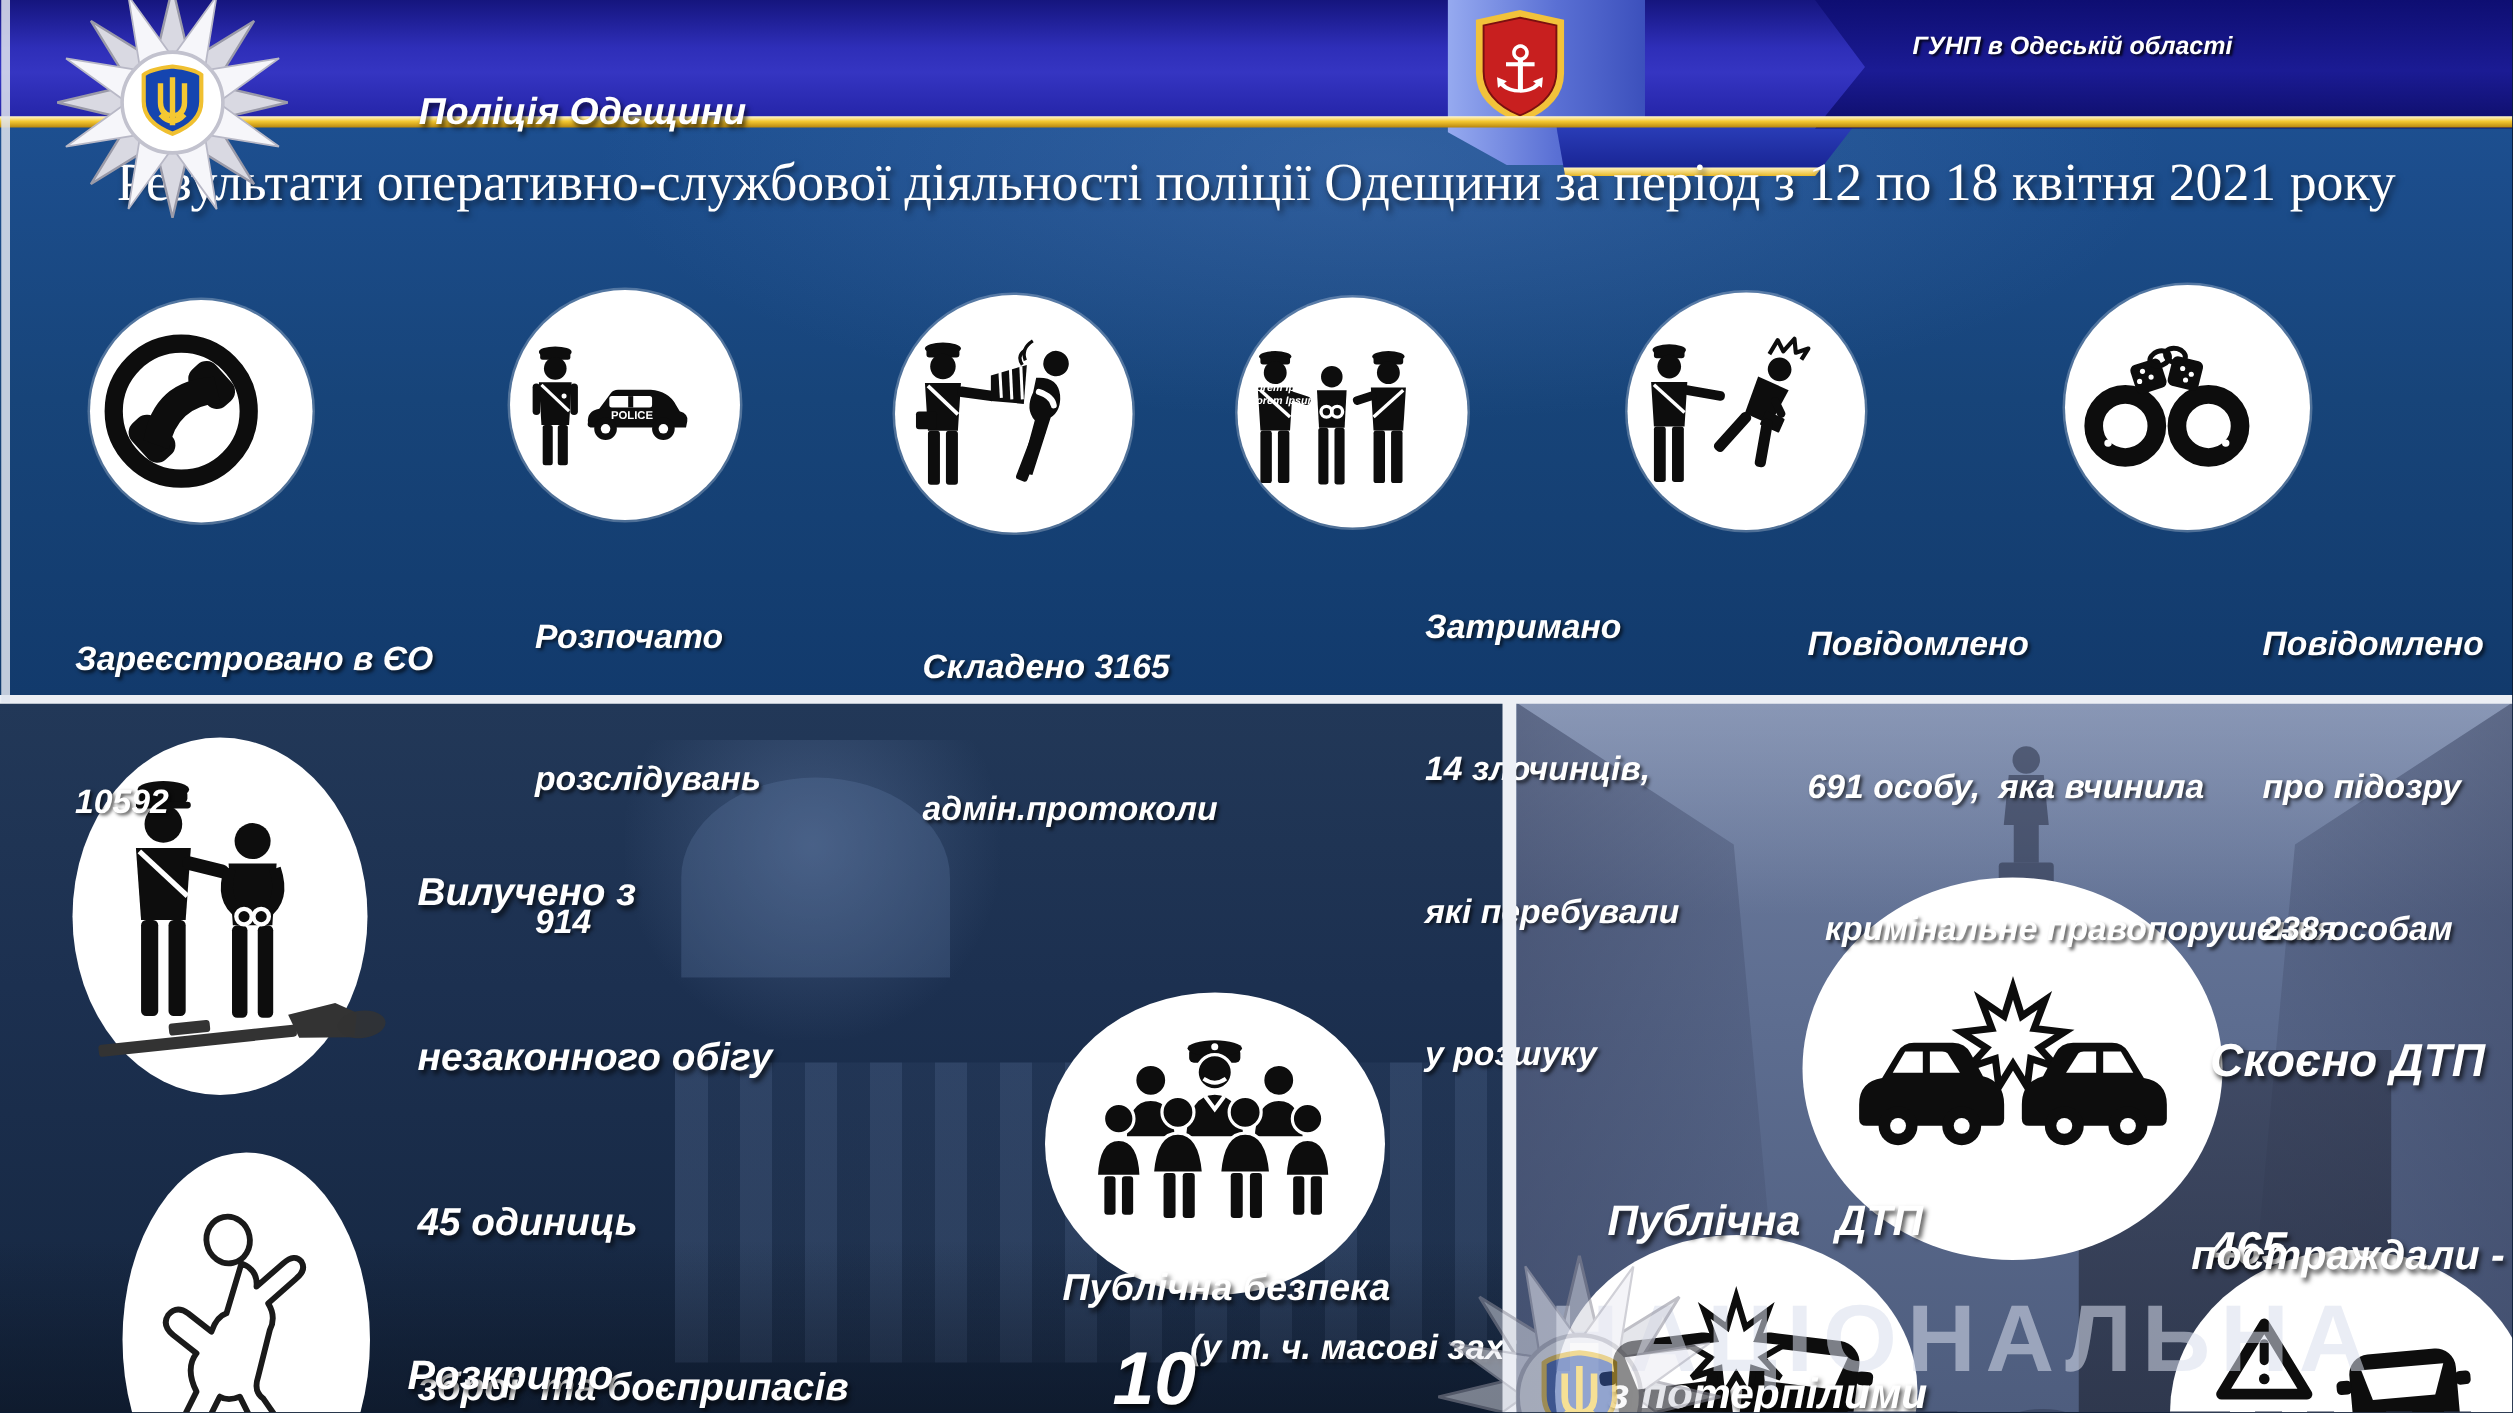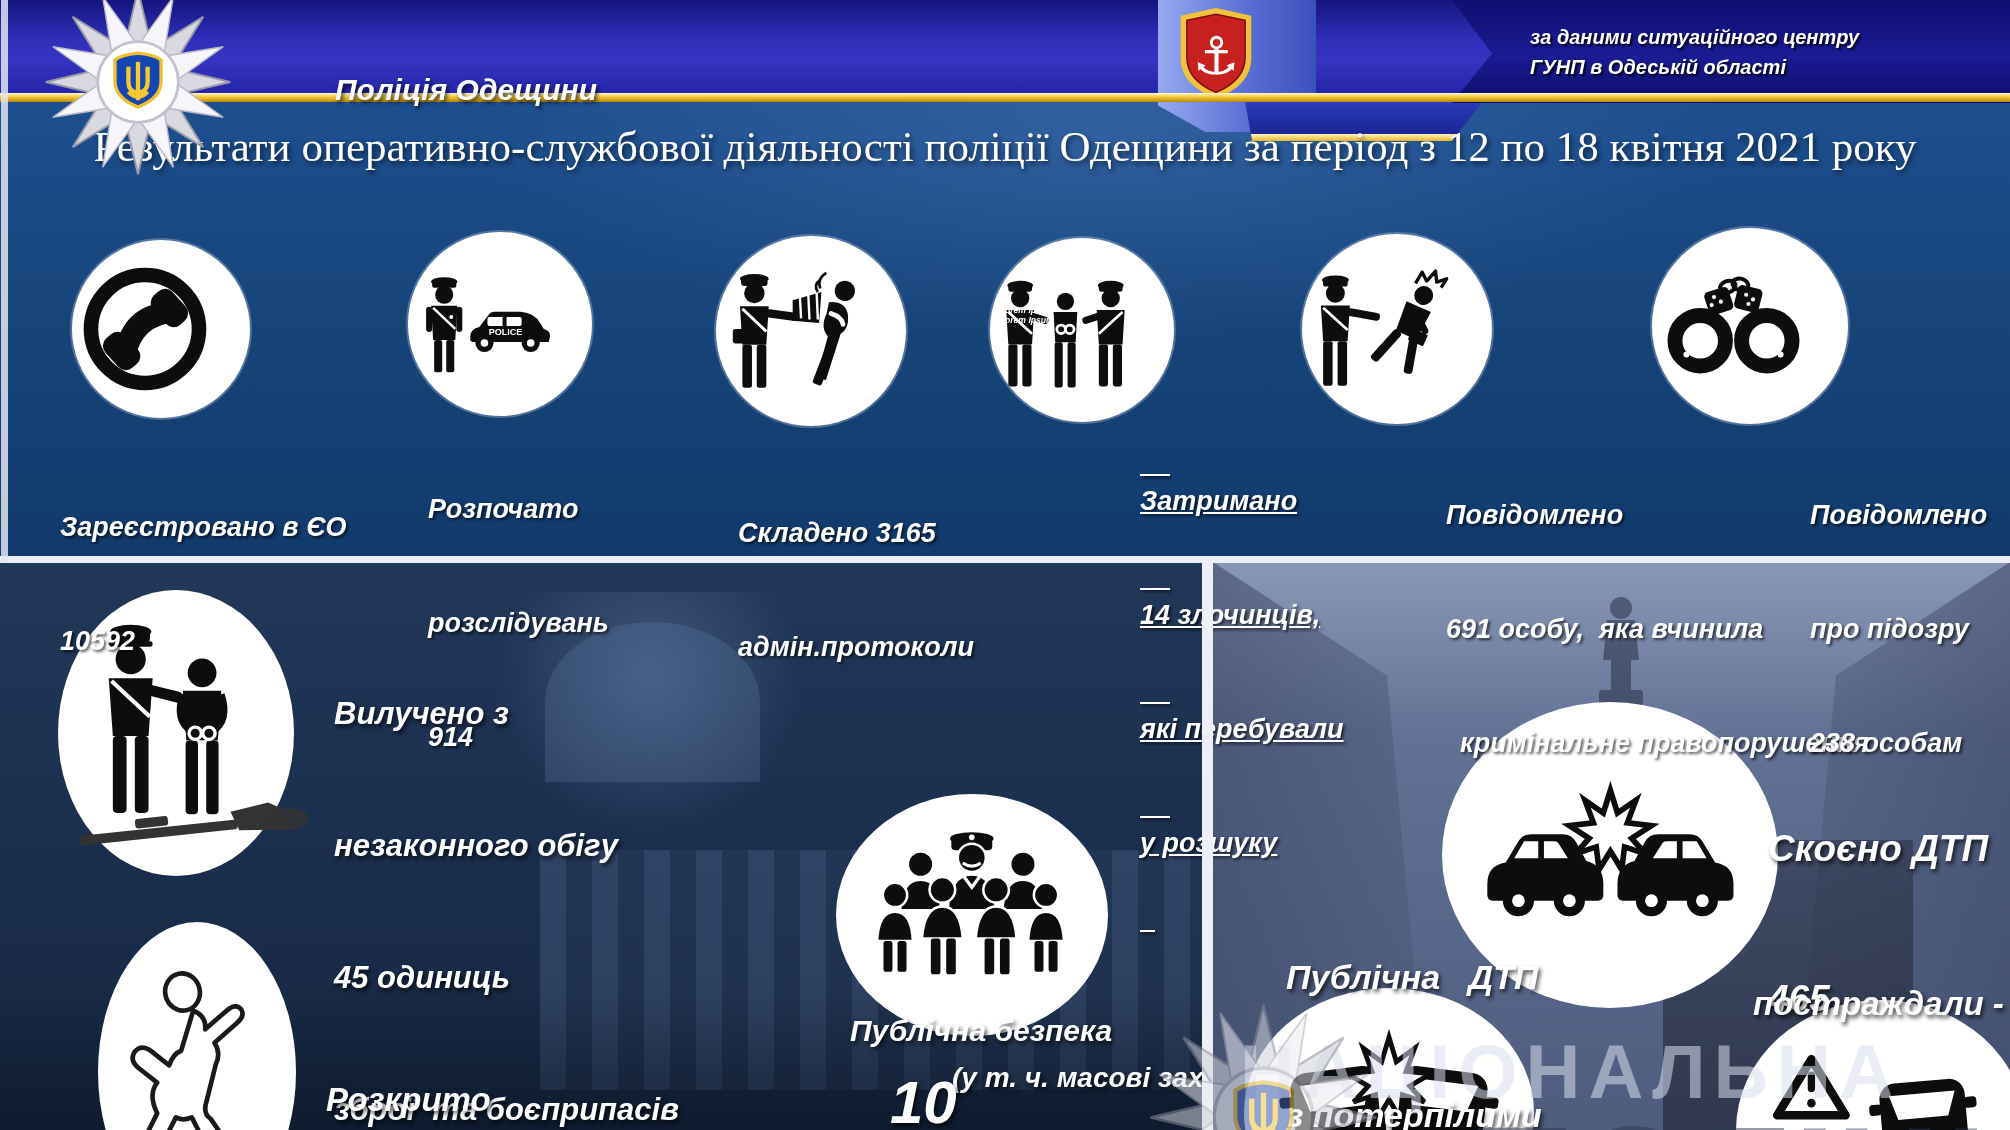--- a/index.html
+++ b/index.html
@@ -61,21 +61,20 @@
 
 <div id="root">
 
   <div class="abs header"></div>
   <div class="abs ribbon-light"></div>
   <div class="abs gold-line"></div>
   <div class="abs banner2">
       <div class="banner2-gold"></div>
     </div>
   <div class="abs banner-dark">
-    <div>за даними ситуаційного центру</div>
     <div>ГУНП в Одеській області</div>
   </div>
   <div class="abs brand">Поліція Одещини</div>
   <div class="abs left-strip"></div>
 
   <div class="abs badge">
     <svg viewBox="-100 -100 200 200">
       <polygon points="0,-96 14.5,-35 68,-68 35,-14.5 96,0 35,14.5 68,68 14.5,35 0,96 -14.5,35 -68,68 -35,14.5 -96,0 -35,-14.5 -68,-68 -14.5,-35" fill="#d9d9e2" stroke="#9a9aa8" stroke-width="2"></polygon>
       <polygon points="0,-96 14.5,-35 68,-68 35,-14.5 96,0 35,14.5 68,68 14.5,35 0,96 -14.5,35 -68,68 -35,14.5 -96,0 -35,-14.5 -68,-68 -14.5,-35" fill="#f6f6fa" stroke="#b8b8c6" stroke-width="1.5" transform="rotate(22.5)"></polygon>
       <circle r="42" fill="#fff" stroke="#c2c2ce" stroke-width="3"></circle>
@@ -200,21 +199,21 @@
           <rect x="72" y="65" width="7.5" height="42" rx="2"></rect>
       </g>
       <line x1="17" y1="37" x2="39" y2="57" stroke="#fff" stroke-width="2.5"></line>
       <line x1="123" y1="37" x2="101" y2="57" stroke="#fff" stroke-width="2.5"></line>
       <circle cx="66" cy="53" r="4" fill="none" stroke="#fff" stroke-width="2.5"></circle>
       <circle cx="74" cy="53" r="4" fill="none" stroke="#fff" stroke-width="2.5"></circle>
       <text x="9" y="38" font-size="8" font-weight="bold" font-style="italic" fill="#fff" font-family="Liberation Sans,sans-serif">Lorem Ips</text>
       <text x="9" y="47" font-size="8" font-weight="bold" font-style="italic" fill="#fff" font-family="Liberation Sans,sans-serif">Lorem Ipsum</text>
     </svg>
   </div>
-  <div class="abs lbl" style="left:1140px;top:406px;text-decoration:underline;">
+  <div class="abs lbl" style="left:1140px;top:406px;">
     <div>Затримано</div>
     <div>14 злочинців,</div>
     <div>які перебували</div>
     <div>у розшуку</div>
   </div>
 
   <div class="abs stat-circle" style="left:1302px;top:234px;width:190px;height:190px;">
     <svg viewBox="0 0 140 108">
       <g fill="#0d0d0d">
         <ellipse cx="30" cy="10" rx="12" ry="4"></ellipse>

